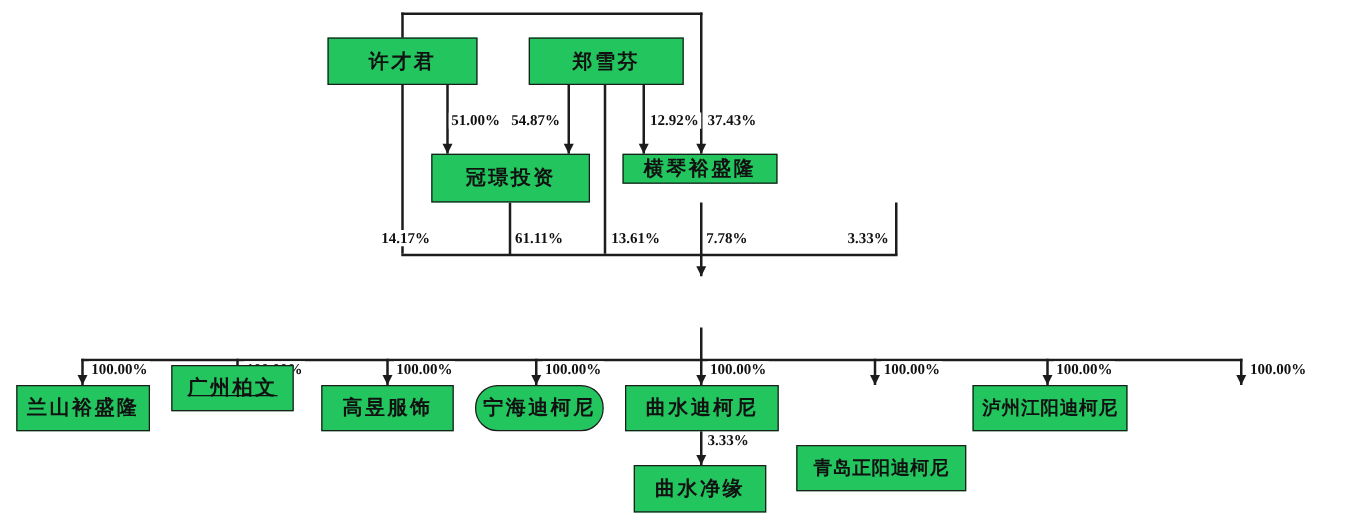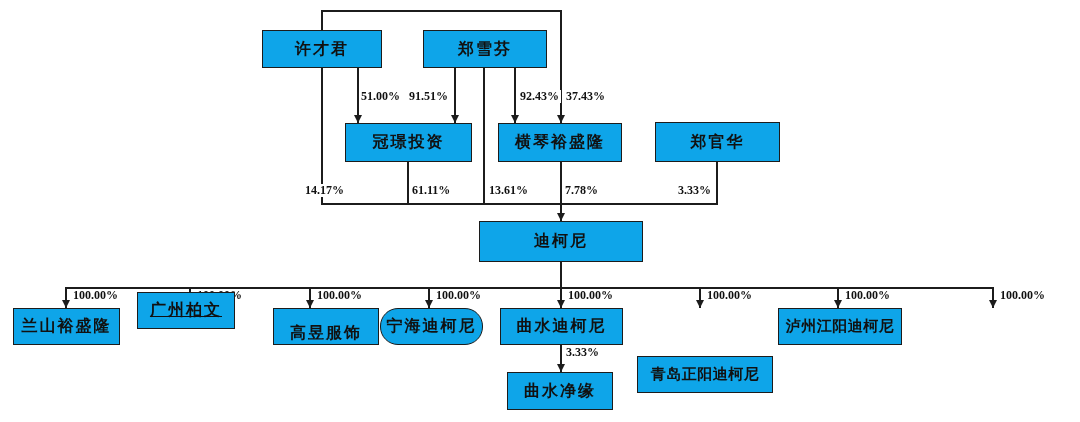--- a/index.html
+++ b/index.html
@@ -3,21 +3,21 @@
 <meta charset="utf-8">
 <style>
   html,body { margin:0; padding:0; background:#ffffff; }
   .stage {
     position:relative; width:1080px; height:422px; background:#ffffff;
     font-family:"Liberation Serif", serif; overflow:hidden;
   }
   .ln { position:absolute; background:#1c1c1c; }
   .box {
     position:absolute; box-sizing:border-box; border:1.5px solid #1c1c1c;
-    background:#0ea5e9; display:flex; align-items:center; justify-content:center;
+    background:#22c55e; display:flex; align-items:center; justify-content:center;
     font-size:16px; font-weight:bold; color:#111111; letter-spacing:2px;
     white-space:nowrap;
   }
   .box.tight { letter-spacing:0.5px; font-size:15px; }
   .pct {
     position:absolute; font-size:12px; font-weight:bold; color:#111111;
     background:#ffffff; line-height:13px; padding:0 2px; white-space:nowrap;
   }
   .ah {
     position:absolute; width:0; height:0;
@@ -69,22 +69,22 @@
   <div class="ah" style="left:185.5px; top:300px;"></div>
   <div class="ah" style="left:305.5px; top:300px;"></div>
   <div class="ah" style="left:424.5px; top:300px;"></div>
   <div class="ah" style="left:556.5px; top:300px;"></div>
   <div class="ah" style="left:695.5px; top:300px;"></div>
   <div class="ah" style="left:833.5px; top:300px;"></div>
   <div class="ah" style="left:988.5px; top:300px;"></div>
   <div class="ah" style="left:556.5px; top:364px;"></div>
 
   <span class="pct" style="left:359px; top:90px;">51.00%</span>
-  <span class="pct" style="left:407px; top:90px;">91.51%</span>
-  <span class="pct" style="left:518px; top:90px;">92.43%</span>
+  <span class="pct" style="left:407px; top:90px;">54.87%</span>
+  <span class="pct" style="left:518px; top:90px;">12.92%</span>
   <span class="pct" style="left:564px; top:90px;">37.43%</span>
 
   <span class="pct" style="left:303px; top:184px;text-align:right;">14.17%</span>
   <span class="pct" style="left:410px; top:184px;">61.11%</span>
   <span class="pct" style="left:487px; top:184px;">13.61%</span>
   <span class="pct" style="left:563px; top:184px;">7.78%</span>
   <span class="pct" style="left:676px; top:184px;">3.33%</span>
 
   <span class="pct" style="left:71px; top:289px;">100.00%</span>
   <span class="pct" style="left:195px; top:289px;">100.00%</span>
@@ -99,36 +99,30 @@
 
   <div class="box" style="left:262px; top:30px; width:120px; height:38px;">
       <span>许才君</span>
     </div>
   <div class="box" style="left:423px; top:30px; width:124px; height:38px;">
       <span>郑雪芬</span>
     </div>
   <div class="box" style="left:345px; top:123px; width:127px; height:39px;">
       <span>冠璟投资</span>
     </div>
-  <div class="box" style="left:498px; top:123px; width:124px; height:39px;">
+  <div class="box" style="left:498px; top:123px; width:124px; height:24px;">
       <span>横琴裕盛隆</span>
-    </div>
-  <div class="box" style="left:655px; top:122px; width:125px; height:40px;">
-      <span>郑官华</span>
-    </div>
-  <div class="box" style="left:479px; top:221px; width:164px; height:41px;">
-      <span>迪柯尼</span>
     </div>
   <div class="box" style="left:13px; top:308px; width:107px; height:37px;justify-content:center;">
       <span>兰山裕盛隆</span>
     </div>
   <div class="box" style="left:137px; top:292px; width:98px; height:37px;text-decoration:underline;">
       <span>广州柏文</span>
     </div>
-  <div class="box" style="left:273px; top:308px; width:106px; height:37px;align-items:flex-end;">
+  <div class="box" style="left:257px; top:308px; width:106px; height:37px;">
       <span>高昱服饰</span>
     </div>
   <div class="box" style="left:380px; top:308px; width:103px; height:37px;border-radius:18px;">
       <span>宁海迪柯尼</span>
     </div>
   <div class="box" style="left:500px; top:308px; width:123px; height:37px;">
       <span>曲水迪柯尼</span>
     </div>
   <div class="box tight" style="left:637px; top:308px; width:136px; height:37px;margin-top:48px;">
       <span>青岛正阳迪柯尼</span>

